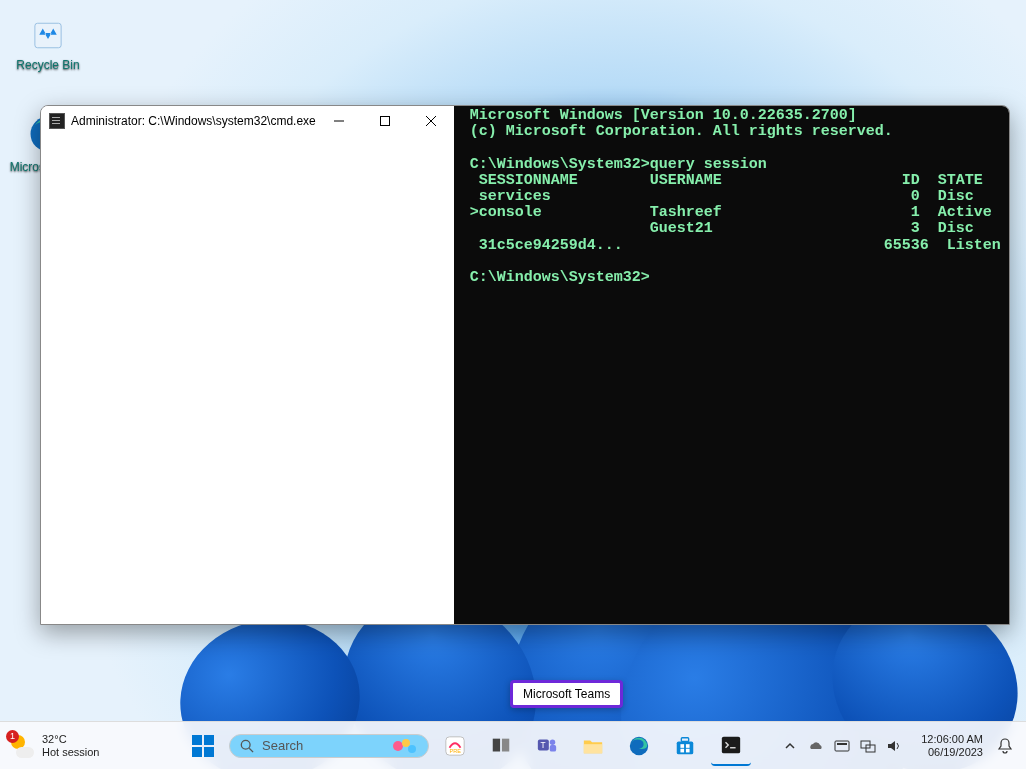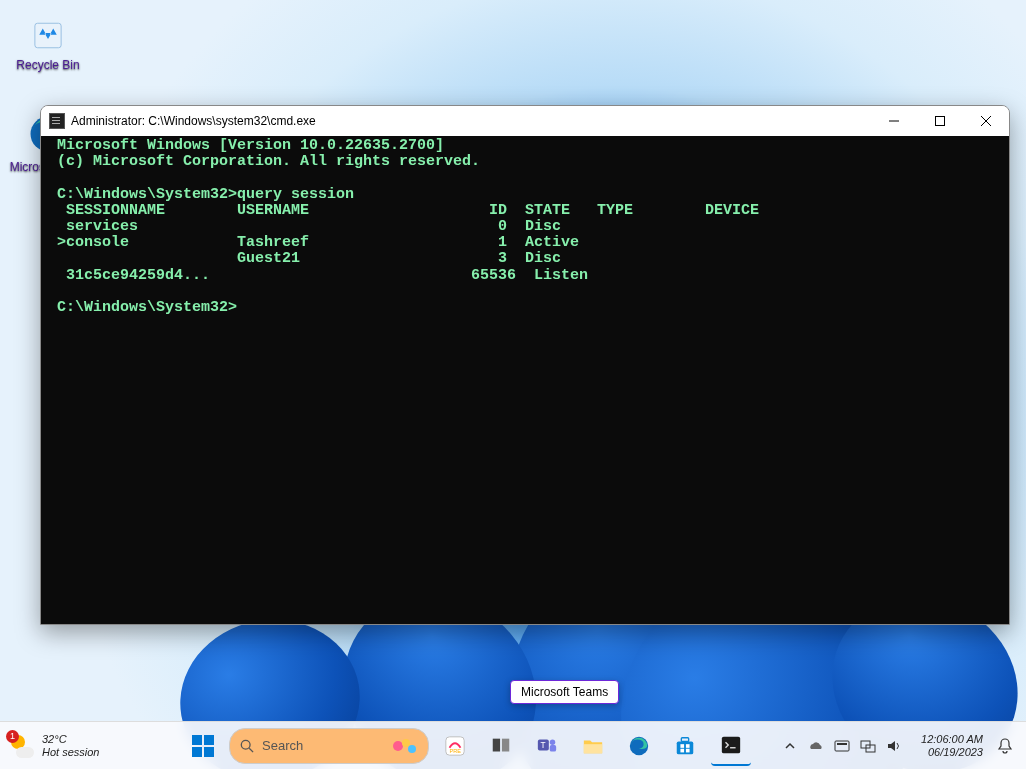--- a/index.html
+++ b/index.html
@@ -8,70 +8,70 @@
     background: radial-gradient(circle at 60% 55%, #0a4fb3 0%, #1e6bd6 15%, #4a9ff0 28%, #b8dcf7 45%, #d9edfb 60%, #e6f2fc 75%);
     position: relative;
   }
   .bloom-petal { position: absolute; border-radius: 50%; background: radial-gradient(ellipse at 30% 30%, #2a7de6 0%, #0d52b8 60%, #053a8f 100%); }
   .p1 { width: 240px; height: 260px; left: 510px; top: 560px; transform: rotate(15deg); }
   .p2 { width: 300px; height: 280px; left: 620px; top: 570px; transform: rotate(-20deg); }
   .p3 { width: 200px; height: 180px; left: 340px; top: 600px; transform: rotate(40deg); }
   .p4 { width: 180px; height: 160px; left: 180px; top: 620px; transform: rotate(-10deg); }
   .p5 { width: 190px; height: 170px; left: 830px; top: 600px; transform: rotate(30deg); }
 
-  .desktop-icon { position: absolute; width: 80px; text-align: center; color: #4c1d95; text-shadow: 0 1px 2px rgba(0,0,0,.8); font-size: 12px; cursor: pointer; }
+  .desktop-icon { position: absolute; width: 80px; text-align: center; color: #0f766e; text-shadow: 0 1px 2px rgba(0,0,0,.8); font-size: 12px; cursor: pointer; }
   .desktop-icon .icon-box { width: 44px; height: 44px; margin: 0 auto 4px; display: flex; align-items: center; justify-content: center; }
   .recycle { left: 8px; top: 10px; }
   .edge { left: 8px; top: 112px; }
 
   .window {
     position: absolute; left: 40px; top: 105px; width: 970px; height: 520px;
     background: #fff; border: 1px solid #888; border-radius: 8px 8px 0 0;
     box-shadow: 0 8px 24px rgba(0,0,0,.35);
-    display: flex; flex-direction: column; overflow: hidden;
+    display: flex; flex-direction: row; overflow: hidden;
   }
   .titlebar { height: 30px; background: #fff; display: flex; align-items: center; padding: 0 0 0 8px; }
   .titlebar .app-ico { width: 16px; height: 16px; background: #222; border: 1px solid #555; margin-right: 6px; position: relative; }
   .titlebar .app-ico::after { content: ""; position: absolute; left: 2px; top: 6px; width: 8px; height: 1px; background: #aaa; box-shadow: 0 -3px 0 #aaa, 0 3px 0 #aaa; }
   .titlebar .title-text { font-size: 12px; color: #000; }
   .titlebar .spacer { flex: 1; }
   .win-btn { width: 46px; height: 30px; display: flex; align-items: center; justify-content: center; cursor: pointer; }
   .win-btn svg { width: 10px; height: 10px; stroke: #000; fill: none; stroke-width: 1; }
 
   .terminal {
     flex: 1; background: #0b0b0b; color: #86efac;
     font-family: Consolas, "Courier New", monospace; font-size: 15px; line-height: 1.08;
     padding: 2px 16px; white-space: pre; overflow: hidden; font-weight: bold;
   }
 
   .tooltip {
-    position: absolute; left: 510px; top: 680px; background: #fff; border: 1px solid #6d28d9;
+    position: absolute; left: 510px; top: 680px; background: #fff; border: 3px solid #6d28d9;
     border-radius: 4px; padding: 4px 10px; font-size: 12px; box-shadow: 0 2px 6px rgba(0,0,0,.25);
   }
 
   .taskbar {
     position: absolute; left: 0; bottom: 0; width: 100%; height: 48px;
     background: rgba(248,250,253,.92); backdrop-filter: blur(6px);
     border-top: 1px solid #ddd; display: flex; align-items: center;
   }
   .tb-left { display: flex; align-items: center; padding-left: 10px; gap: 8px; width: 160px; }
   .weather-ico { width: 24px; height: 24px; position: relative; }
   .weather-ico .sun { position: absolute; width: 14px; height: 14px; background: #ffb400; border-radius: 50%; top: 1px; left: 1px; }
   .weather-ico .cloud { position: absolute; width: 18px; height: 11px; background: #eee; border-radius: 8px; bottom: 0; right: 0; }
   .weather-ico .badge { position: absolute; left: -4px; top: -4px; width: 13px; height: 13px; background: #d62020; border-radius: 50%; color: #fff; font-size: 9px; text-align: center; line-height: 13px; }
-  .weather-text { font-size: 11px; line-height: 1.1; color: #222; font-style: italic; }
+  .weather-text { font-size: 11px; line-height: 1.1; color: #222; }
 
   .tb-center { flex: 1; display: flex; align-items: center; justify-content: center; gap: 6px; }
   .tb-item { width: 40px; height: 40px; display: flex; align-items: center; justify-content: center; border-radius: 4px; cursor: pointer; }
-  .search-pill { width: 200px; height: 36px; background: #fdba74; border: 1px solid #ccc; border-radius: 16px; display: flex; align-items: center; padding: 0 10px; gap: 8px; cursor: text; }
+  .search-pill { width: 200px; height: 24px; background: #7dd3fc; border: 1px solid #ccc; border-radius: 16px; display: flex; align-items: center; padding: 0 10px; gap: 8px; cursor: text; }
   .search-pill .mag { width: 14px; height: 14px; }
   .search-pill .lbl { font-size: 13px; color: #555; flex: 1; }
   .search-pill .deco { width: 26px; height: 18px; }
 
-  .tb-right { display: flex; align-items: center; gap: 6px; padding-right: 10px; font-style: italic; }
+  .tb-right { display: flex; align-items: center; gap: 6px; padding-right: 10px; }
   .tray { display: flex; align-items: center; gap: 10px; padding: 0 8px; color: #333; cursor: pointer; }
   .tray .ti { width: 16px; height: 16px; display: flex; align-items: center; justify-content: center; }
   .clock { font-size: 11px; line-height: 1.15; text-align: right; color: #222; padding: 0 5px; cursor: pointer; }
   .notif { width: 22px; height: 22px; display: flex; align-items: center; justify-content: center; cursor: pointer; }
 
   .win-logo { width: 24px; height: 24px; }
   .win-logo rect { fill: #0078d4; }
 
   .gen-ico { width: 22px; height: 22px; }
 

